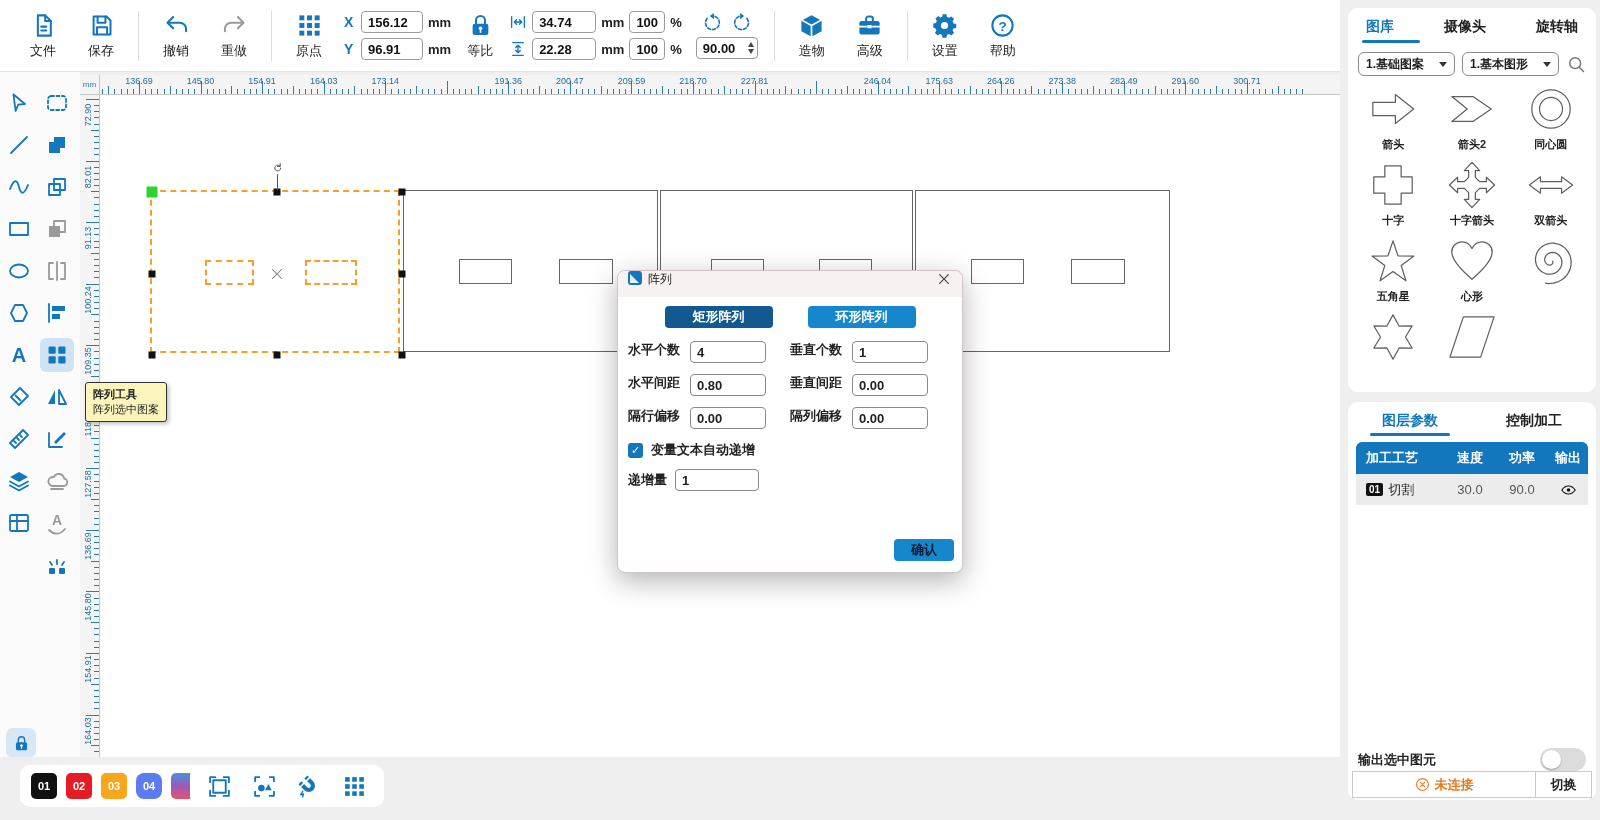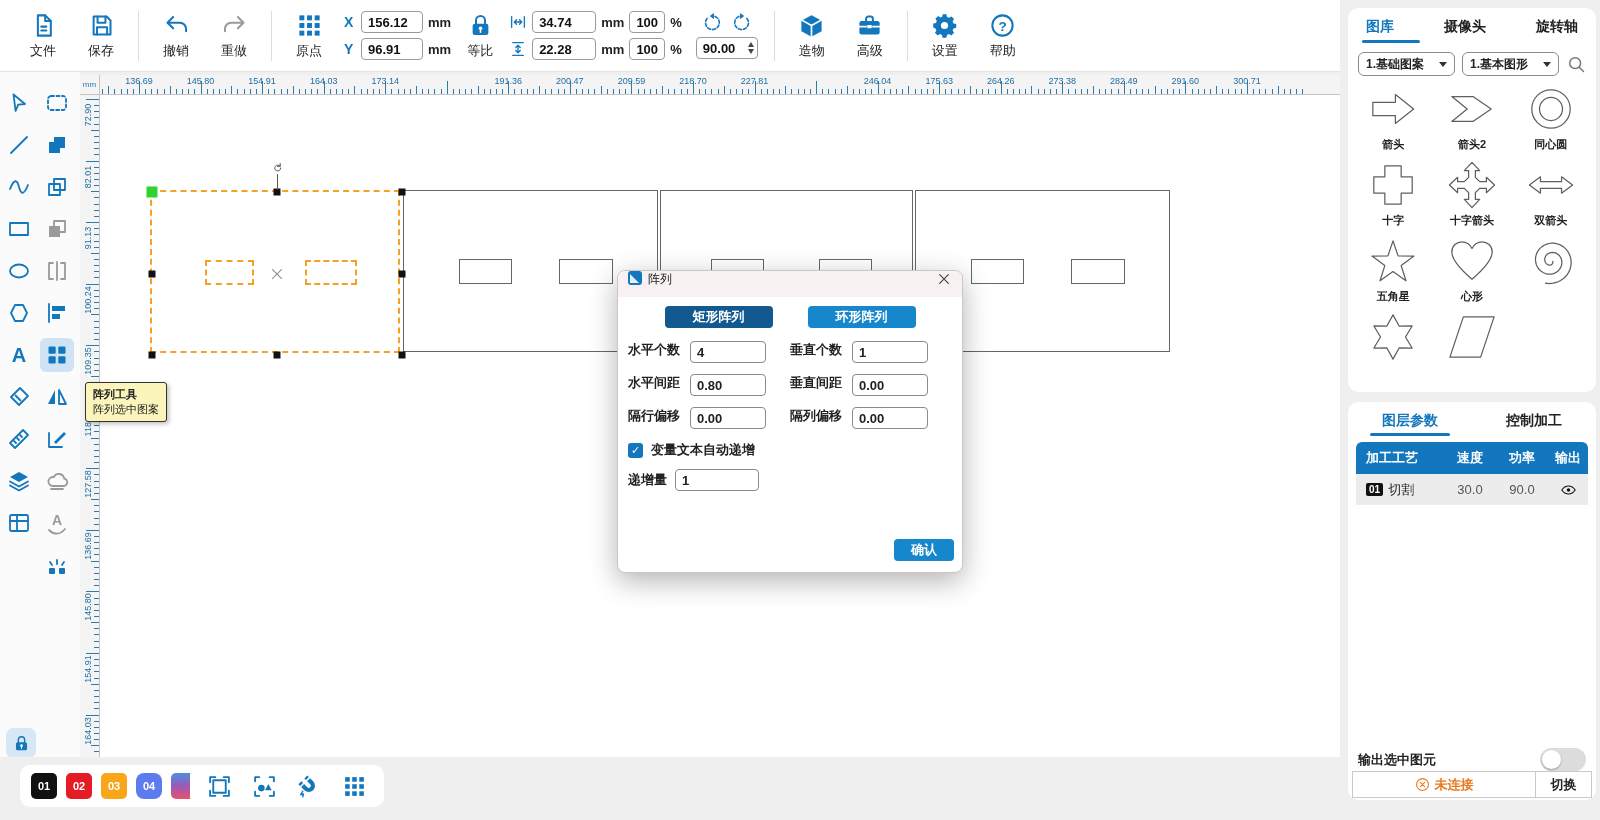--- a/index.html
+++ b/index.html
@@ -86,21 +86,21 @@
   .dlg-form{display:grid;grid-template-columns:1fr 1fr;row-gap:11px;padding:13px 10px 0}
   .fgroup{display:flex;gap:8px}
   .fgroup .flabel{font-size:13px;font-weight:600;width:54px;white-space:nowrap}
   .finput{position:relative;width:76px;height:22px;border:1px solid #8a8a8a;border-radius:4px;background:#fff;display:flex;align-items:center;padding:0 16px 0 6px;font-size:13px;font-weight:600}
   .dlg-check{display:flex;align-items:center;gap:8px;padding:12px 10px 0}
   .cb{width:15px;height:15px;border-radius:3px;background:var(--accent);color:#fff;font-size:11px;display:flex;align-items:center;justify-content:center}
   .dlg-check .clabel{font-size:13px;font-weight:600}
   .dlg-inc{display:flex;align-items:center;gap:8px;padding:10px 10px 0}
   .dlg-inc .flabel{font-size:13px;font-weight:600}
   .finput.w84{width:84px}
-  .dlg-confirm{position:absolute;right:8px;bottom:11px;width:60px;height:22px;background:#1787cd;border-radius:4px;color:#ffffff;font-size:13px;font-weight:bold;display:flex;align-items:center;justify-content:center;cursor:pointer}
+  .dlg-confirm{position:absolute;right:8px;bottom:11px;width:60px;height:22px;background:#1787cd;border-radius:4px;color:#0f172a;font-size:13px;font-weight:bold;display:flex;align-items:center;justify-content:center;cursor:pointer}
 
   
   .rightpanel{position:absolute;left:1340px;top:0;width:260px;height:820px;background:#efefef;z-index:10}
   .card{position:absolute;background:#fff;border-radius:10px}
   .card1{left:8px;top:8px;width:248px;height:384px;overflow:hidden}
   .lib-tabs{display:flex;justify-content:space-between;padding:10px 18px 0;position:relative}
   .lib-tab{font-size:14px;font-weight:bold;cursor:pointer}
   .lib-tab.active{color:var(--accent)}
   .lib-underline{position:absolute;left:14px;top:32px;width:58px;height:3px;border-radius:2px;background:var(--accent)}
   .lib-filter{display:flex;align-items:center;gap:7px;padding:16px 10px 0}

